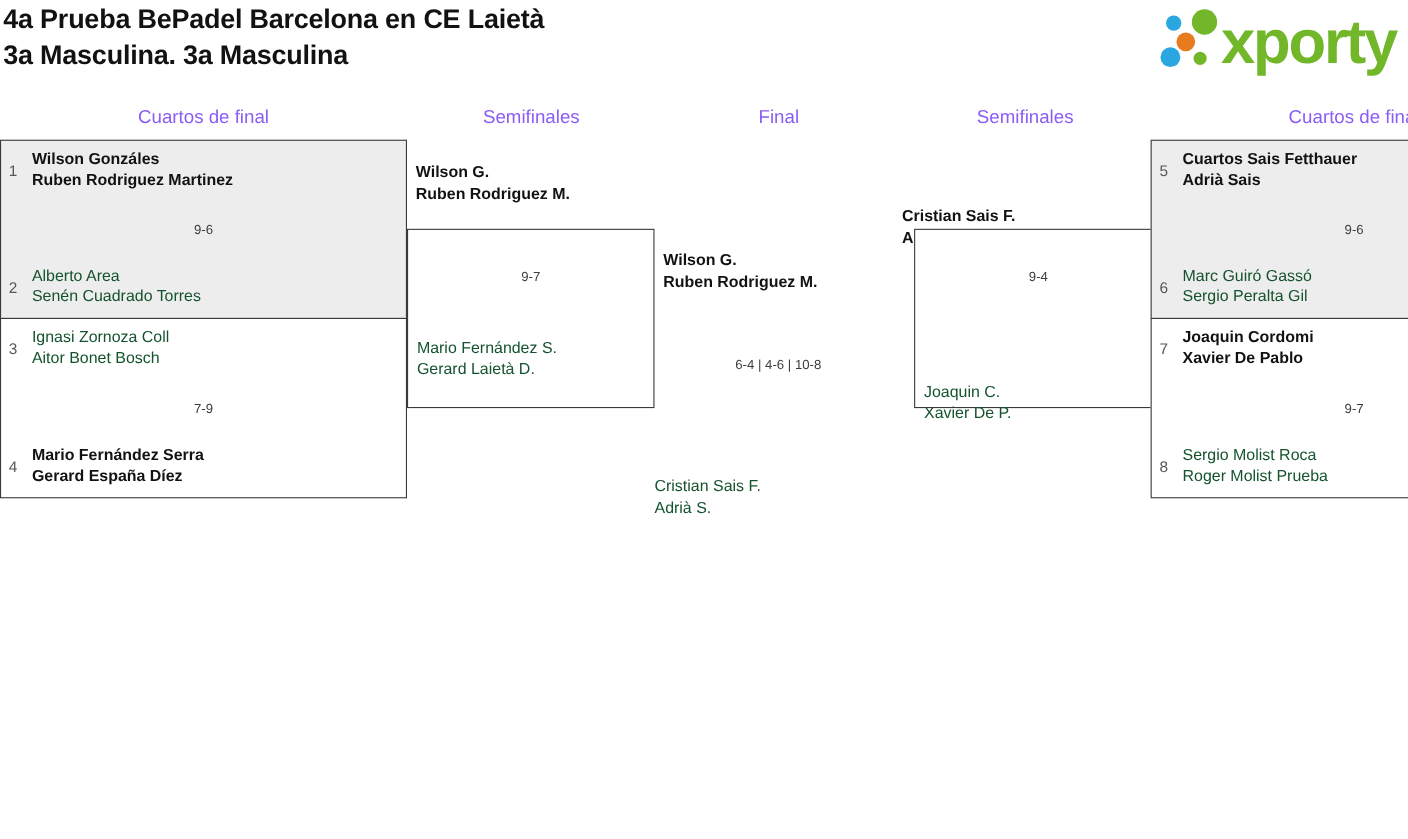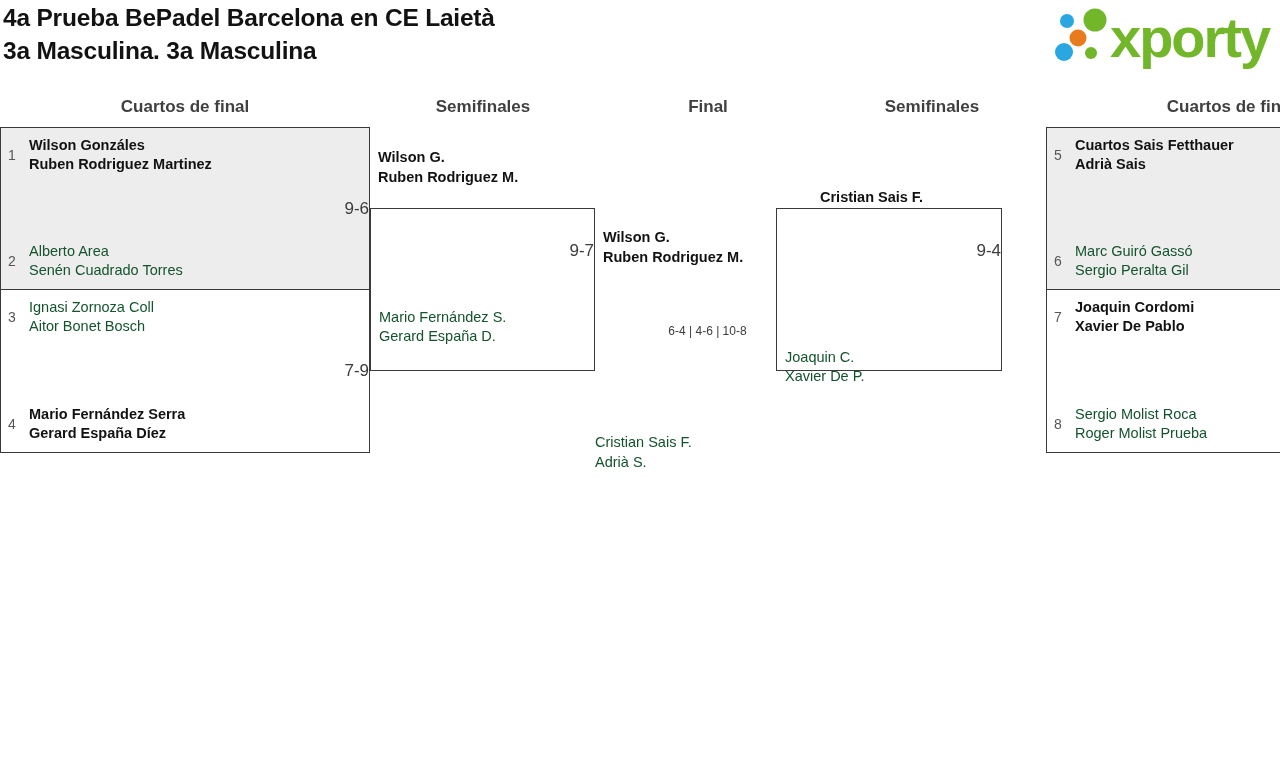--- a/index.html
+++ b/index.html
@@ -9,36 +9,36 @@
   }
   .abs{position:absolute;}
 
   
   .title{left:3px;top:1px;font-size:24.5px;font-weight:bold;color:#121212;line-height:33px;letter-spacing:-0.2px;}
 
   
   .logo{left:1048px;top:0;width:232px;height:72px;cursor:pointer;}
 
   
-  .rh{top:95px;width:300px;text-align:center;font-size:17px;font-weight:bold;color:#404040;line-height:24px;white-space:nowrap;}
+  .rh{top:95px;width:300px;text-align:center;font-size:17px;font-weight:normal;color:#8b5cf6;line-height:24px;white-space:nowrap;}
 
   
   .box{position:absolute;width:370px;height:163px;border:1px solid #3a3a39;box-sizing:border-box;background:#ffffff;}
   .box.gray{background:#ededed;}
   .box.sf{width:226px;}
 
   .team-row{position:absolute;left:0;right:0;display:flex;align-items:center;}
   .team-row.top{top:8px;}
   .team-row.bottom{bottom:9px;}
   .seed{flex:0 0 auto;width:21px;padding-left:7px;font-size:14px;color:#565659;}
   .names{font-size:14.5px;line-height:19px;white-space:nowrap;}
   .winner{font-weight:bold;color:#121212;}
   .loser{font-weight:normal;color:#14532d;}
 
-  .score{position:absolute;left:0;width:100%;text-align:right;font-size:17px;color:#3c3c3b;line-height:18px;}
+  .score{position:absolute;left:0;width:100%;text-align:center;font-size:12px;color:#3c3c3b;line-height:18px;}
   .score.mid{top:50%;transform:translateY(-50%);}
   .score.sf-score{top:33px;}
 
   .sf-team{position:absolute;left:8px;right:8px;top:99px;}
   .ta-r{text-align:left;margin-top:40px;}
 
   
   .feed{position:absolute;font-size:14.5px;line-height:19.5px;white-space:nowrap;}
 </style>
 </head>
@@ -104,40 +104,40 @@
 
 <div class="feed winner" style="left:378px;top:148px;">
   <div>Wilson G.</div>
   <div>Ruben Rodriguez M.</div>
 </div>
 
 <div class="box sf" style="left:370px;top:208px;width:225px;">
   <div class="score sf-score">9-7</div>
   <div class="sf-team names loser">
     <div>Mario Fernández S.</div>
-    <div>Gerard España D.</div>
+    <div>Gerard Laietà D.</div>
   </div>
 </div>
 
 <div class="feed winner" style="left:603px;top:228px;">
   <div>Wilson G.</div>
   <div>Ruben Rodriguez M.</div>
 </div>
 <div class="feed" style="left:595px;top:322px;width:225px;text-align:center;font-size:12px;color:#3c3c3b;">6-4 | 4-6 | 10-8</div>
 <div class="feed loser ta-r" style="left:595px;top:393px;width:217px;">
   <div>Cristian Sais F.</div>
   <div>Adrià S.</div>
 </div>
 
 <div class="feed winner ta-r" style="left:820px;top:148px;width:218px;">
   <div>Cristian Sais F.</div>
   <div>Adrià S.</div>
 </div>
 
-<div class="box sf" style="left:776px;top:208px;">
+<div class="box sf" style="left:831px;top:208px;">
   <div class="score sf-score">9-4</div>
   <div class="sf-team names loser ta-r">
     <div>Joaquin C.</div>
     <div>Xavier De P.</div>
   </div>
 </div>
 
 <div class="box gray" style="left:1046px;top:127px;">
   <div class="team-row top">
     <div class="seed">5</div>

